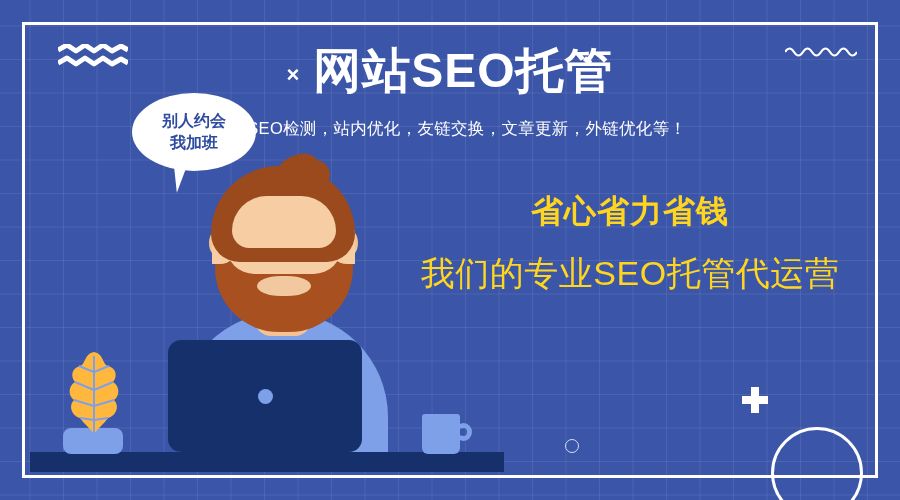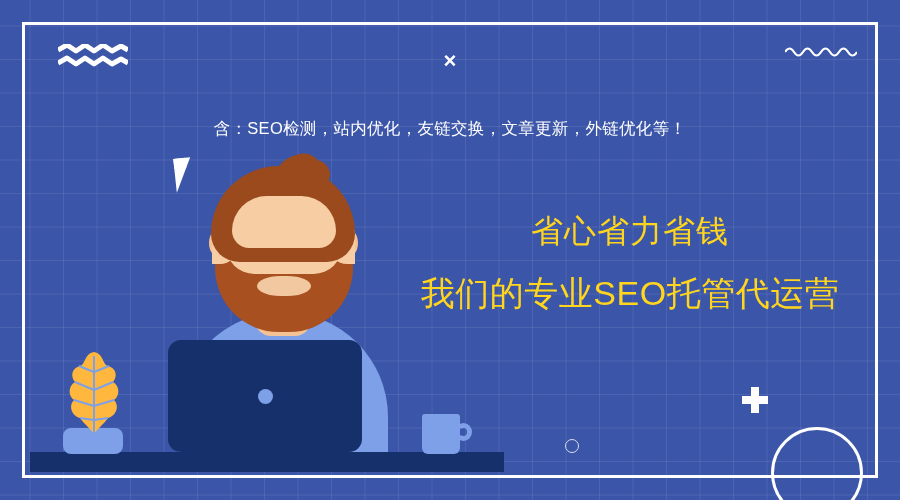--- a/index.html
+++ b/index.html
@@ -137,24 +137,23 @@
   .slogans {
     position: absolute;
     left: 380px;
     top: 194px;
     width: 500px;
     text-align: center;
     color: #ffd51e;
   }
   .slogan-1 {
     font-size: 32px;
-    font-weight: 400;
+    font-weight: 700;
     letter-spacing: 1px;
     line-height: 1.1;
-    margin-top: 20px;
   }
   .slogan-2, .slogan-3 {
     font-size: 34px;
     font-weight: 400;
     letter-spacing: 0.5px;
     line-height: 1.1;
     margin-top: 26px;
     white-space: nowrap;
   }
 
@@ -395,29 +394,34 @@
   </svg>
 
   <svg class="wave-right" viewBox="0 0 72 14">
     <path d="M0,9 Q4.5,2 9,9 T18,9 T27,9 T36,9 T45,9 T54,9 T63,9 T72,9" fill="none" stroke="#ffffff" stroke-width="2.2"></path>
   </svg>
 
   <div class="plus-mark"></div>
 
   <div class="headline-row">
     <span class="x-mark">×</span>
+    <span class="headline">网站SEO托管</span>
   </div>
   <div class="subtitle">含：SEO检测，站内优化，友链交换，文章更新，外链优化等！</div>
 
   <div class="slogans">
     <div class="slogan-1">省心省力省钱</div>
     <div class="slogan-2">我们的专业SEO托管代运营</div>
   </div>
 
   <div class="bubble-tail"></div>
+  <div class="bubble">
+    <span>别人约会</span>
+    <span>我加班</span>
+  </div>
 
   <div class="char shoulders"></div>
   <div class="char neck"></div>
   <div class="char ear-l"></div>
   <div class="char ear-r"></div>
   <div class="char head"></div>
   <div class="char beard"></div>
   <div class="char cheeks"></div>
   <div class="char mouth"></div>
   <div class="char beard-notch-l"></div>

